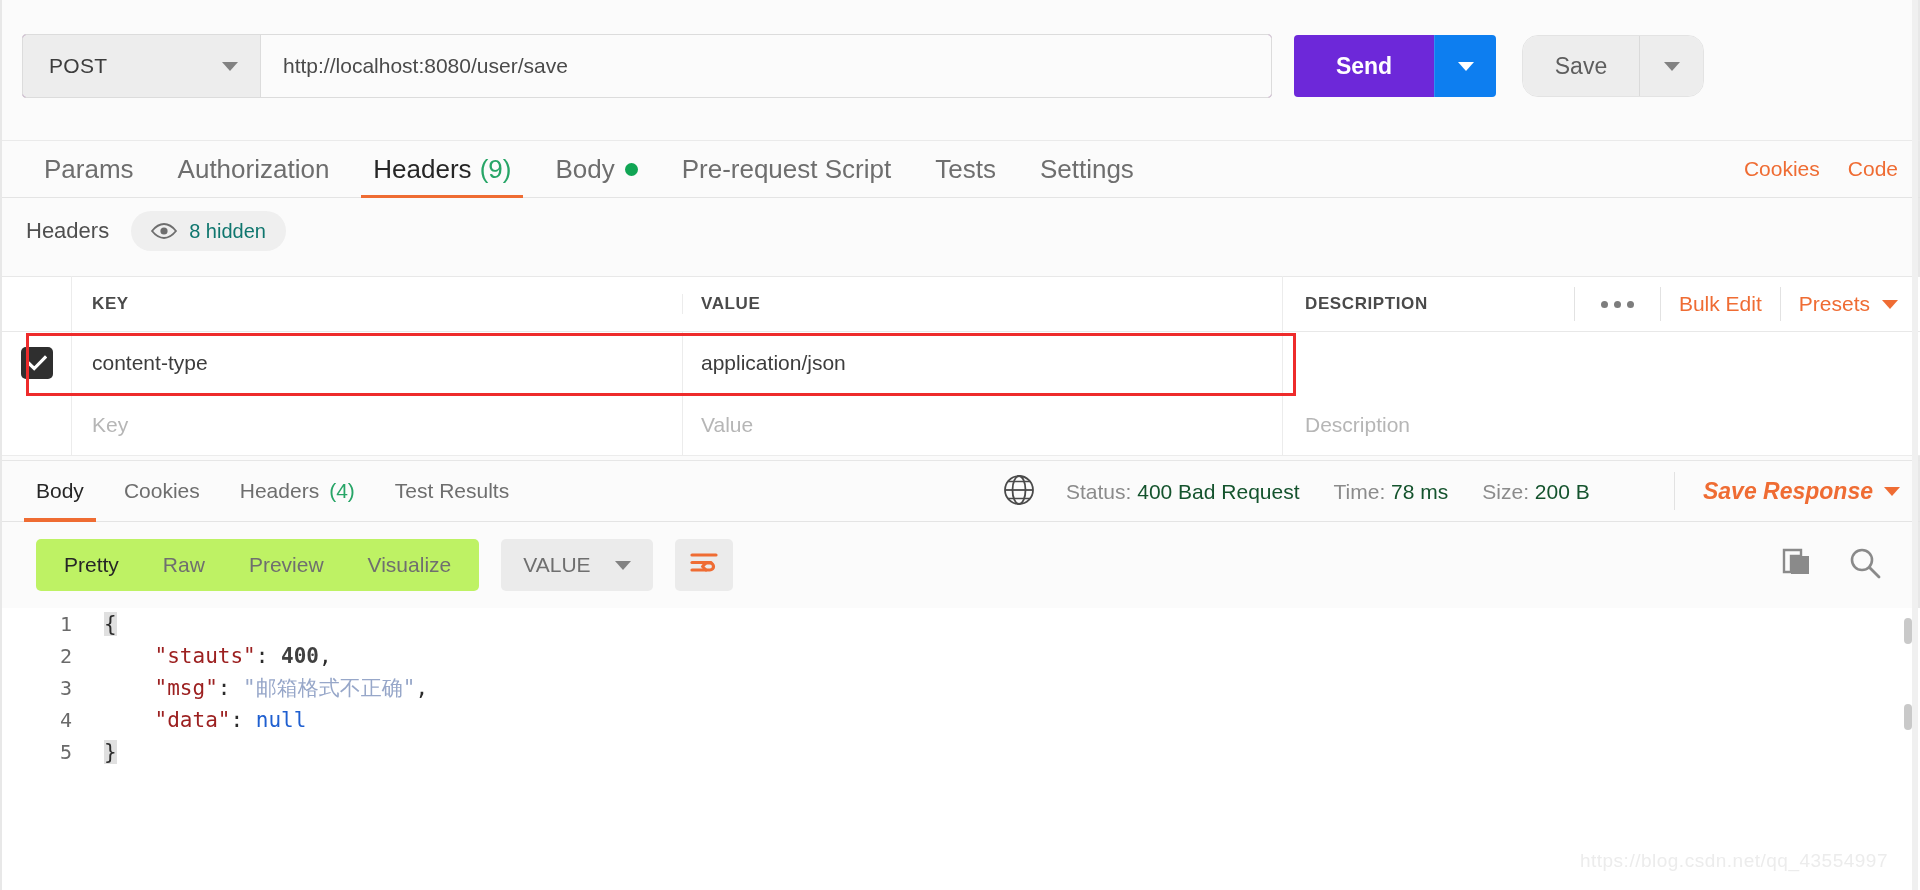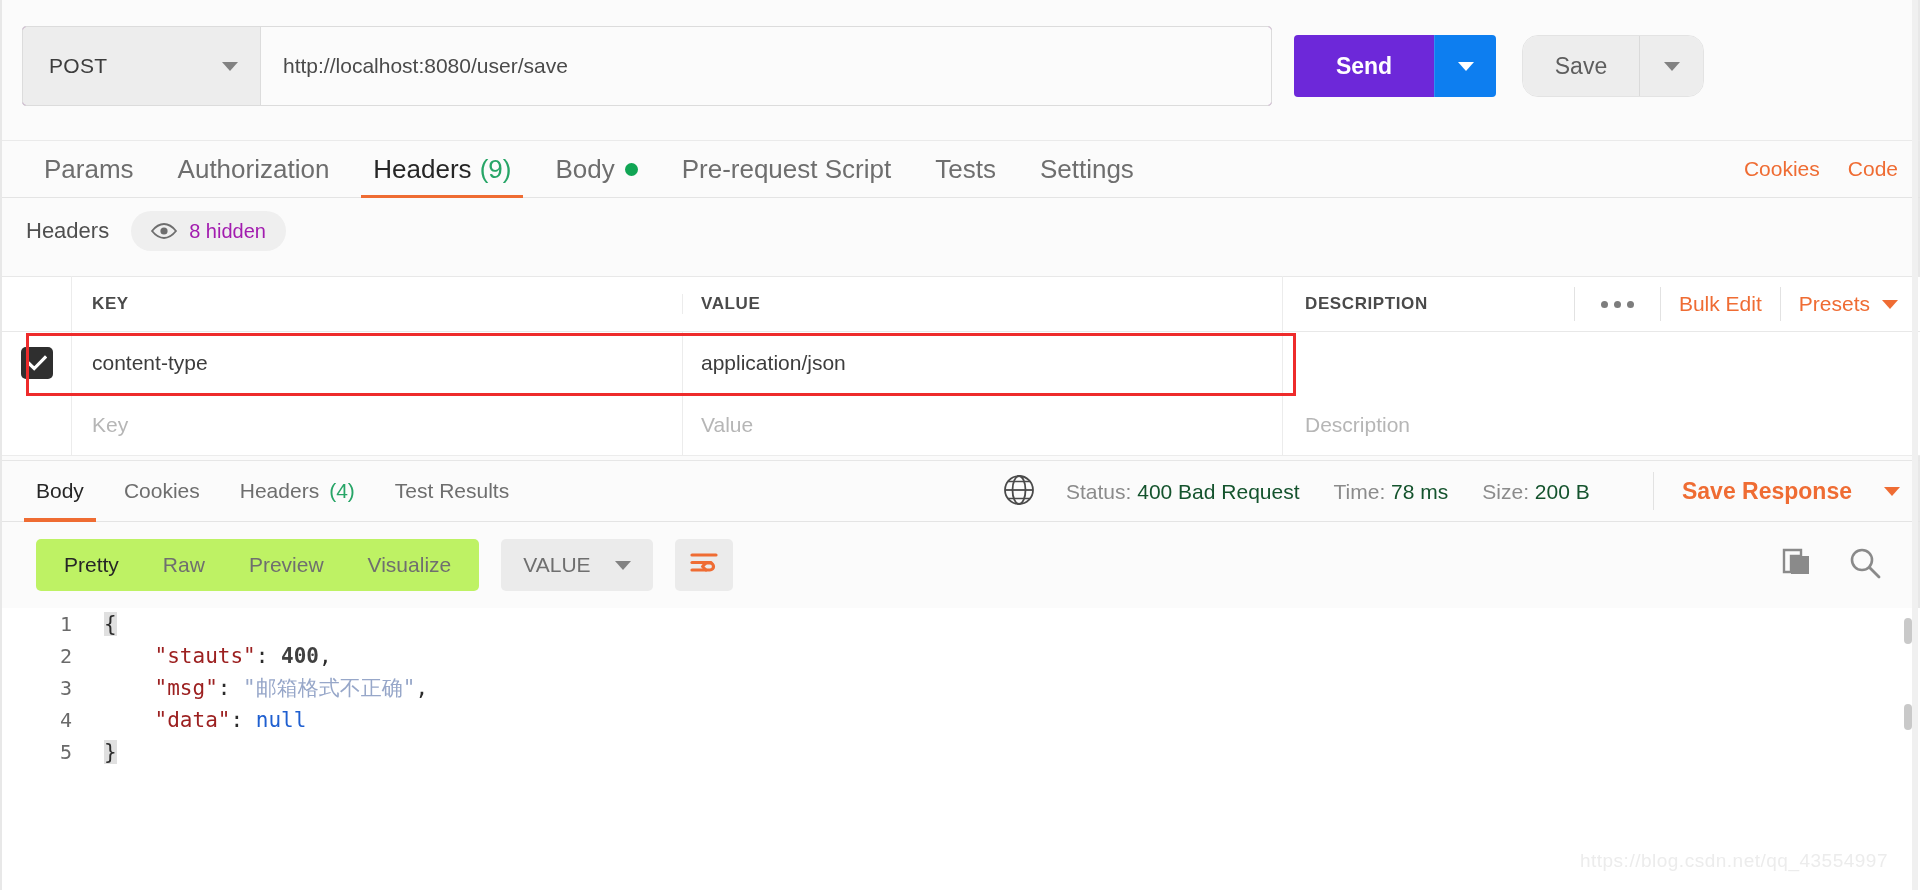--- a/index.html
+++ b/index.html
@@ -20,21 +20,21 @@
 
   
   .urlbar-row {
     position: absolute; left: 0; top: 22px;
     width: 1920px; height: 88px;
     display: flex; align-items: center;
     padding: 0 20px;
   }
   .method-url {
     display: flex; align-items: stretch;
-    height: 80px;
+    height: 64px;
     border: 1px solid #dcdcdc;
     border-radius: 4px;
     overflow: hidden;
     background: #701a75;
   }
   .method-select {
     width: 238px;
     background: #ededed;
     display: flex; align-items: center;
     justify-content: space-between;
@@ -143,21 +143,21 @@
   }
   .headers-title-label { font-size: 22px; color: #4f4f4f; }
   .hidden-pill {
     margin-left: 22px;
     background: #efefef;
     border-radius: 20px;
     height: 40px; padding: 0 20px;
     display: flex; align-items: center; gap: 12px;
     cursor: pointer;
   }
-  .hidden-pill-text { font-size: 20px; color: #a21caf; }
+  .hidden-pill-text { font-size: 20px; color: #0f766e; }
   .eye {
     width: 26px; height: 16px; position: relative;
   }
   .eye svg { display:block; }
 
   
   .tbl { position: absolute; left: 0; top: 276px; width: 1920px; }
   .tbl-head {
     height: 56px; display: flex; align-items: center;
     border-top: 1px solid #e8e8e8;
@@ -228,21 +228,21 @@
   }
   .status-area {
     position: absolute; left: 1000px; top: 0;
     height: 61px; display: flex; align-items: center; gap: 0;
   }
   .globe { margin-right: 30px; }
   .stat { font-size: 21px; color: #8b8b8b; margin-right: 34px; }
   .stat b { font-weight: normal; color: #14532d; }
   .resp-right { margin-left: auto; display: flex; align-items: center; padding-right: 22px; }
   .vdiv { width: 1px; height: 38px; background: #e2e2e2; margin-right: 28px; }
-  .save-resp { color: #ef6c33; font-size: 23px; font-weight: bold; display: flex; align-items:center; gap:32px; cursor:pointer;}
+  .save-resp { color: #ef6c33; font-size: 23px; font-weight: bold; display: flex; align-items:center; gap:11px; cursor:pointer;font-style:italic;}
   .save-resp .caret { border-top-color: #ef6c33; }
 
   
   .fmt-bar {
     position: absolute; left: 0; top: 522px;
     width: 1920px; height: 86px;
     display: flex; align-items: center; padding-left: 34px;
   }
   .seg {
     background: #bef264; border-radius: 5px;

